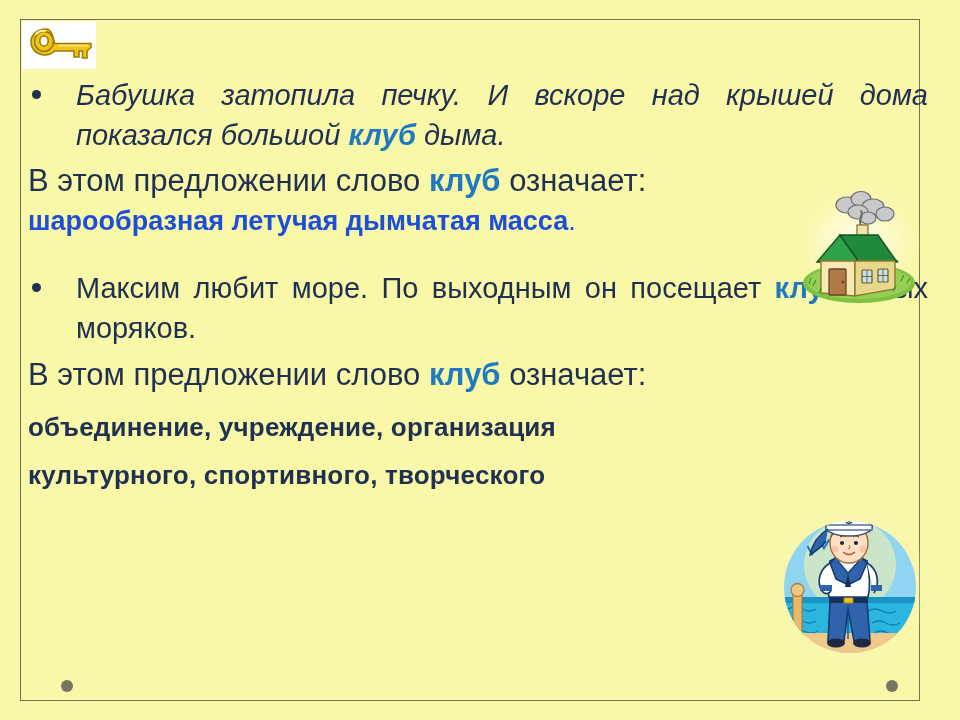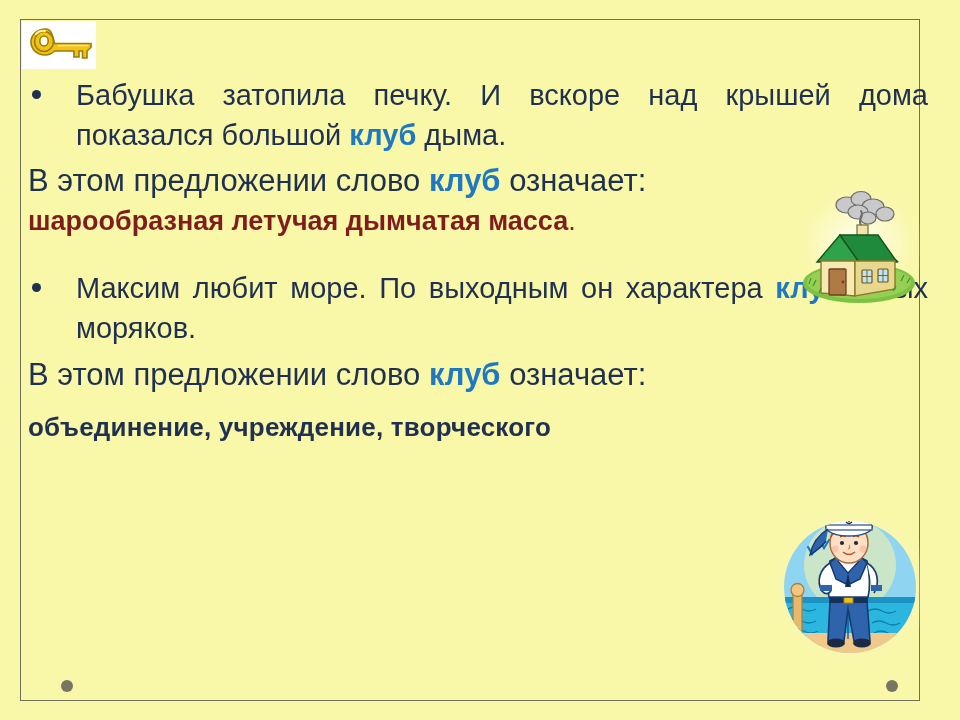--- a/index.html
+++ b/index.html
@@ -71,33 +71,34 @@
   .bullet-text {
     font-size: 29px;
     line-height: 1.37;
     color: #1f3050;
     text-align: justify;
     text-align-last: left;
     letter-spacing: 0px;
   }
   .bullet-text.justify-all {
     text-align: justify;
+    font-style: italic;
   }
 
   .plain-line {
     font-size: 31px;
     line-height: 1.32;
     color: #1f3050;
     margin: 4px 0 0 0;
   }
 
   .bold-line {
     font-size: 27px;
     line-height: 1.30;
-    color: #7f1d1d;
+    color: #1d4ed8;
     font-weight: bold;
     margin: 2px 0 0 0;
   }
 
   .def-line {
     font-size: 26px;
     line-height: 1.22;
     color: #1f3050;
     font-weight: bold;
     margin: 16px 0 0 0;
@@ -169,26 +170,27 @@
     </div>
 
     <div class="plain-line"><span>В этом предложении слово </span><span class="kw-plain">клуб</span><span> означает:</span></div>
 
     <div class="bold-line"><span>шарообразная летучая дымчатая масса</span><span style="font-weight:normal">.</span></div>
 
     <div class="gap-block"></div>
 
     <div class="bullet-block">
       <span class="bullet-dot"></span>
-      <div class="bullet-text"><span>Максим любит море. По выходным он характера </span><span class="kw">клуб</span><span> юных моряков.</span></div>
+      <div class="bullet-text"><span>Максим любит море. По выходным он посещает </span><span class="kw">клуб</span><span> юных моряков.</span></div>
     </div>
 
     <div class="plain-line"><span>В этом предложении слово </span><span class="kw-plain">клуб</span><span> означает:</span></div>
 
-    <div class="def-line">объединение,  учреждение, творческого</div>
+    <div class="def-line">объединение,  учреждение, организация</div>
+    <div class="def-line">культурного, спортивного, творческого</div>
 
   </div>
 
   <svg class="house-img" viewBox="0 0 128 124">
     <defs>
       <radialGradient id="glowH" cx="50%" cy="50%" r="52%">
         <stop offset="0%" stop-color="#ffffff" stop-opacity="0.95"></stop>
         <stop offset="62%" stop-color="#fdfbd0" stop-opacity="0.55"></stop>
         <stop offset="100%" stop-color="#f9f7a8" stop-opacity="0"></stop>
       </radialGradient>

